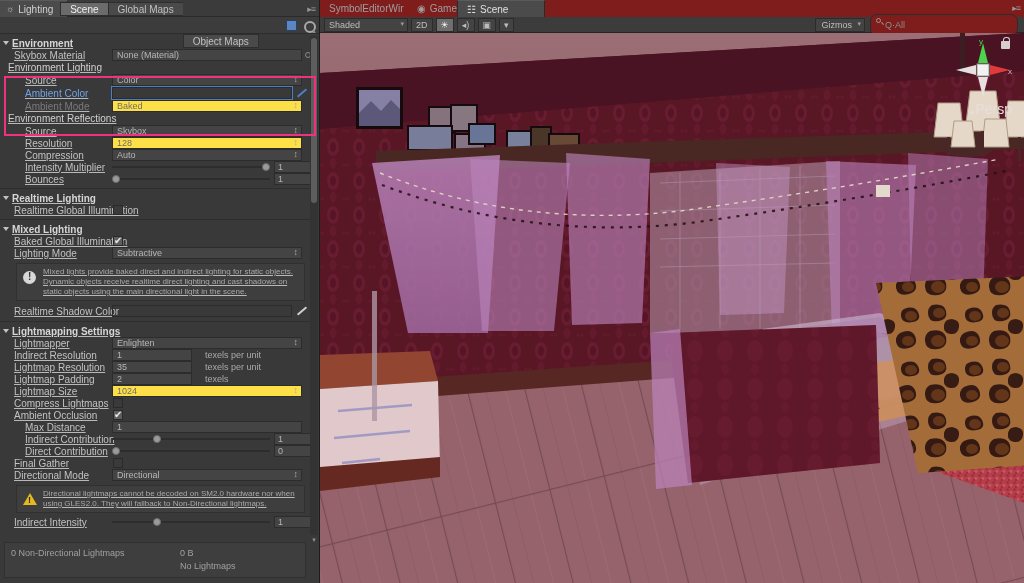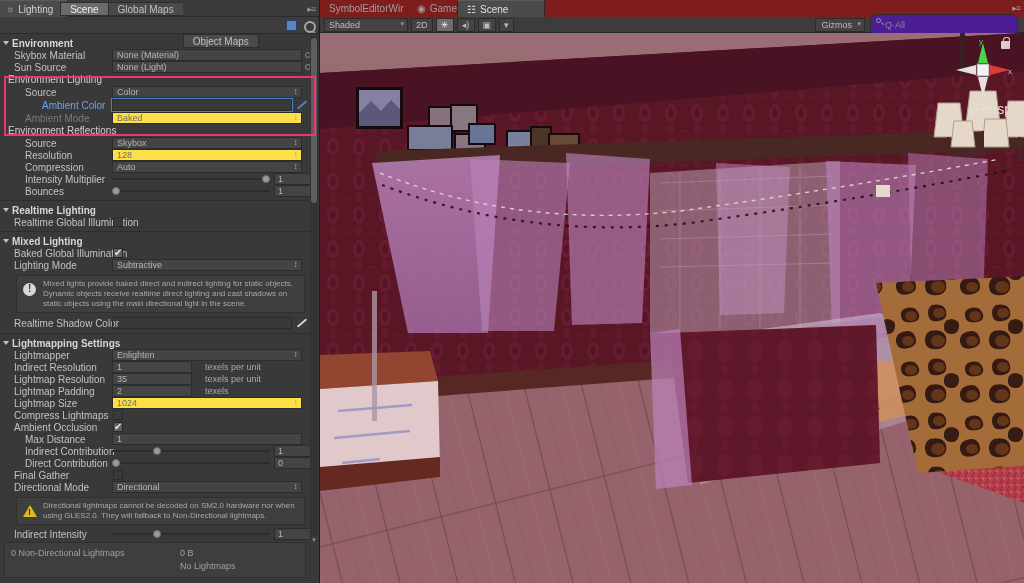--- a/index.html
+++ b/index.html
@@ -62,21 +62,21 @@
     content: ""; position: absolute; left: 2px; top: 2px;
     width: 8px; height: 8px; border-radius: 50%;
     border: 2px solid #a8a8a8;
   }
 
   
   .panel-scroll {
     position: absolute; left: 0; top: 34px; right: 0; bottom: 0;
     overflow: hidden;
   }
-  .panel-body { position: relative; width: 311px; }
+  .panel-body { position: relative; width: 311px; text-decoration: underline; }
 
   .foldout {
     display: flex; align-items: center; gap: 3px;
     height: 12px; padding-left: 4px;
     color: #d6d6d6; font-size: 10px; font-weight: bold;
     margin-top: 3px;
   }
   .foldout .arrow {
     width: 0; height: 0; border-left: 4px solid #c2c2c2;
     border-top: 3px solid transparent; border-bottom: 3px solid transparent;
@@ -85,21 +85,21 @@
   .subheader {
     height: 13px; padding-left: 8px; display: flex; align-items: center;
     color: #cfcfcf; font-size: 10px;
   }
 
   .row { position: relative; height: 12px; margin-top: 0px; display: flex; align-items: center; }
   .row .lbl { font-size: 10px; color: #c2c2c2; }
   .row .lbl.indent1 { padding-left: 14px; }
   .row .lbl.indent2 { padding-left: 25px; }
   .row .lbl.dim { color: #7a7a7a; }
-  .row .lbl.blue { color: #6fa4e8; margin-left: 17px; }
+  .row .lbl.blue { color: #6fa4e8; }
 
   .field {
     position: absolute; left: 112px; height: 12px;
     background: #444444; border: 1px solid #2c2c2c;
     color: #b6b6b6; font-size: 9px;
     display: flex; align-items: center; padding-left: 4px;
   }
   .field.w190 { width: 190px; }
   .field.w80  { width: 80px; }
   .field.dim { color: #6e6e6e; background: #fde047; }
@@ -269,21 +269,21 @@
   }
   .tbtn.on { background: #6e6e6e; color: #f2f2f2; }
   .tb-spacer { flex: 1; }
   .gizmos-dd {
     height: 14px; padding: 0 12px 0 5px; background: #434343;
     border: 1px solid #2c2c2c; font-size: 9px; color: #bdbdbd;
     display: flex; align-items: center; position: relative; margin-right: 2px;
   }
   .gizmos-dd::after { content: "\25BE"; position: absolute; right: 3px; top: 1px; font-size: 7px; color: #9b9b9b; }
   .gizmo-search {
-    height: 22px; width: 148px; background: #4c1d95;
+    height: 22px; width: 148px; background: #7f1d1d;
     border: 1px solid #2c2c2c; border-radius: 7px;
     font-size: 9px; color: #8d8d8d;
     display: flex; align-items: center; padding-left: 14px;
     position: relative; margin-right: 6px;
   }
   .gizmo-search .mag {
     position: absolute; left: 5px; top: 3px; width: 5px; height: 5px;
     border: 1px solid #9a9a9a; border-radius: 50%;
   }
   .gizmo-search .mag::after {
@@ -341,25 +341,20 @@
       <div class="panel-body">
 
         <div class="foldout">
           <span class="arrow"></span>
           <span>Environment</span>
         </div>
 
         <div class="row">
           <span class="lbl indent1">Skybox Material</span>
           <span class="field w190">None (Material)</span>
-          <span class="objfield-dot"></span>
-        </div>
-        <div class="row">
-          <span class="lbl indent1">Sun Source</span>
-          <span class="field w190">None (Light)</span>
           <span class="objfield-dot"></span>
         </div>
 
         <div class="subheader">Environment Lighting</div>
 
         <div class="row">
           <span class="lbl indent2">Source</span>
           <span class="field w190 popup">Color</span>
         </div>
 

